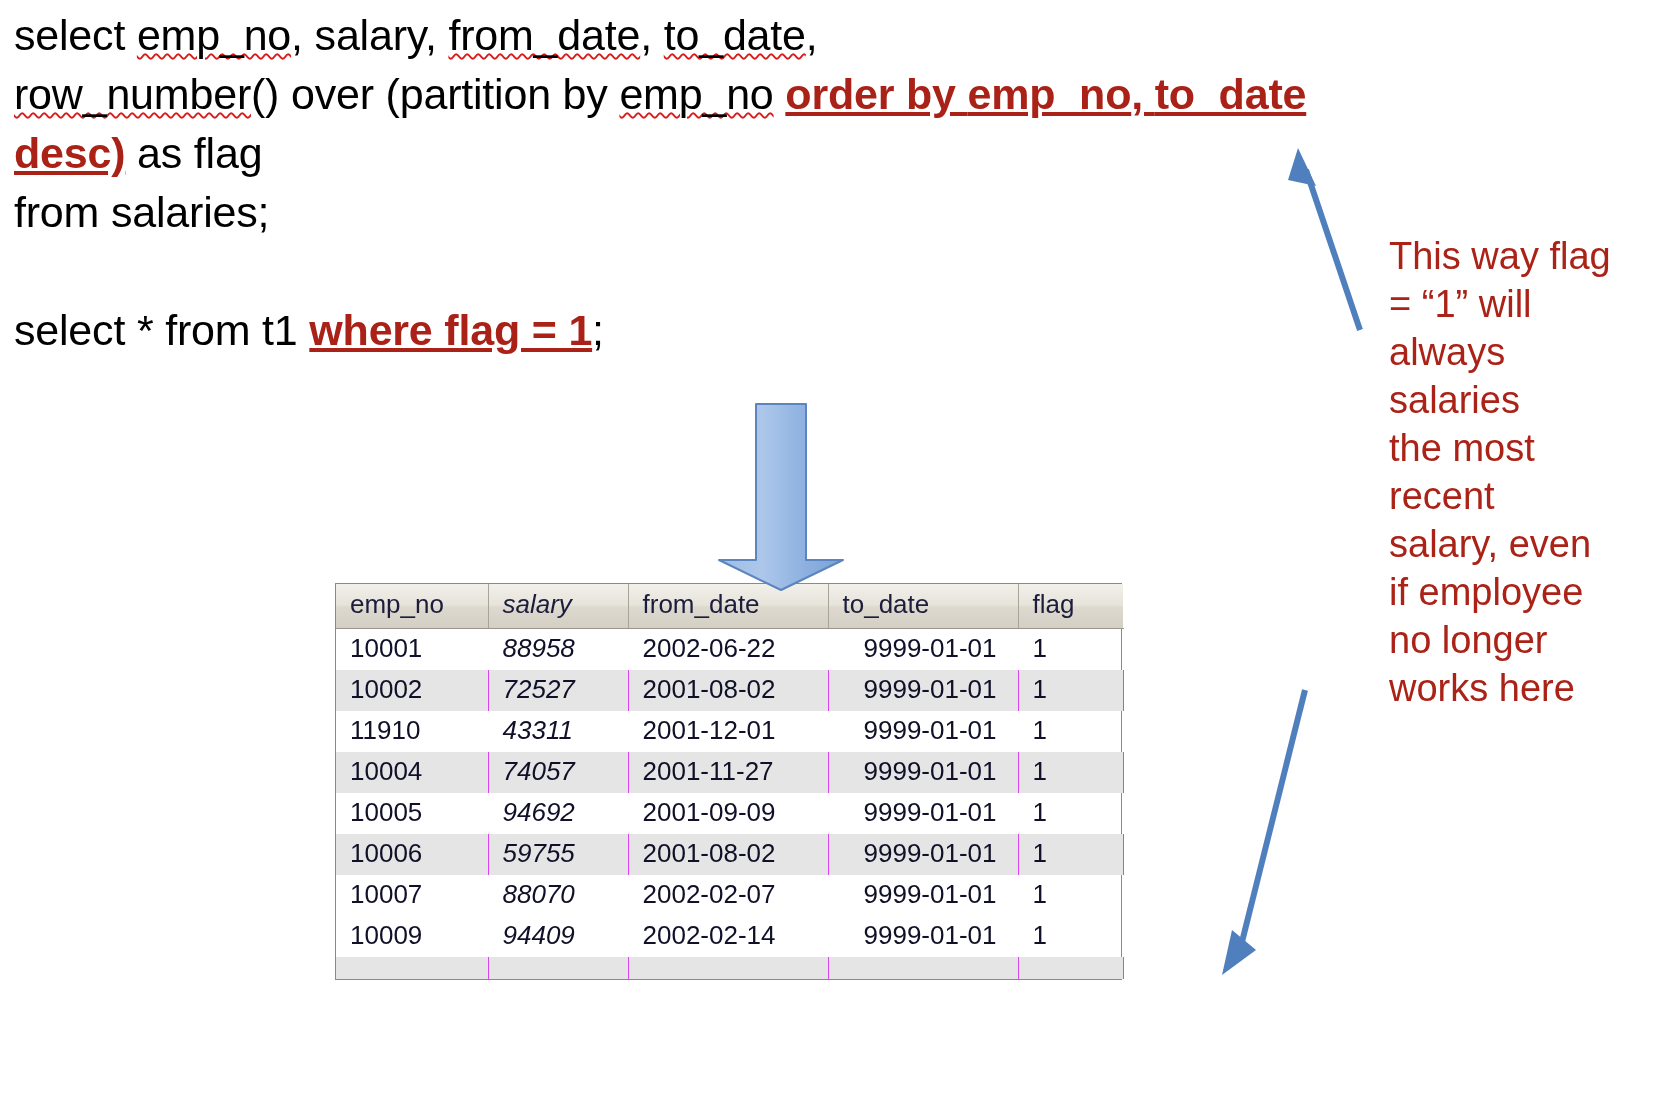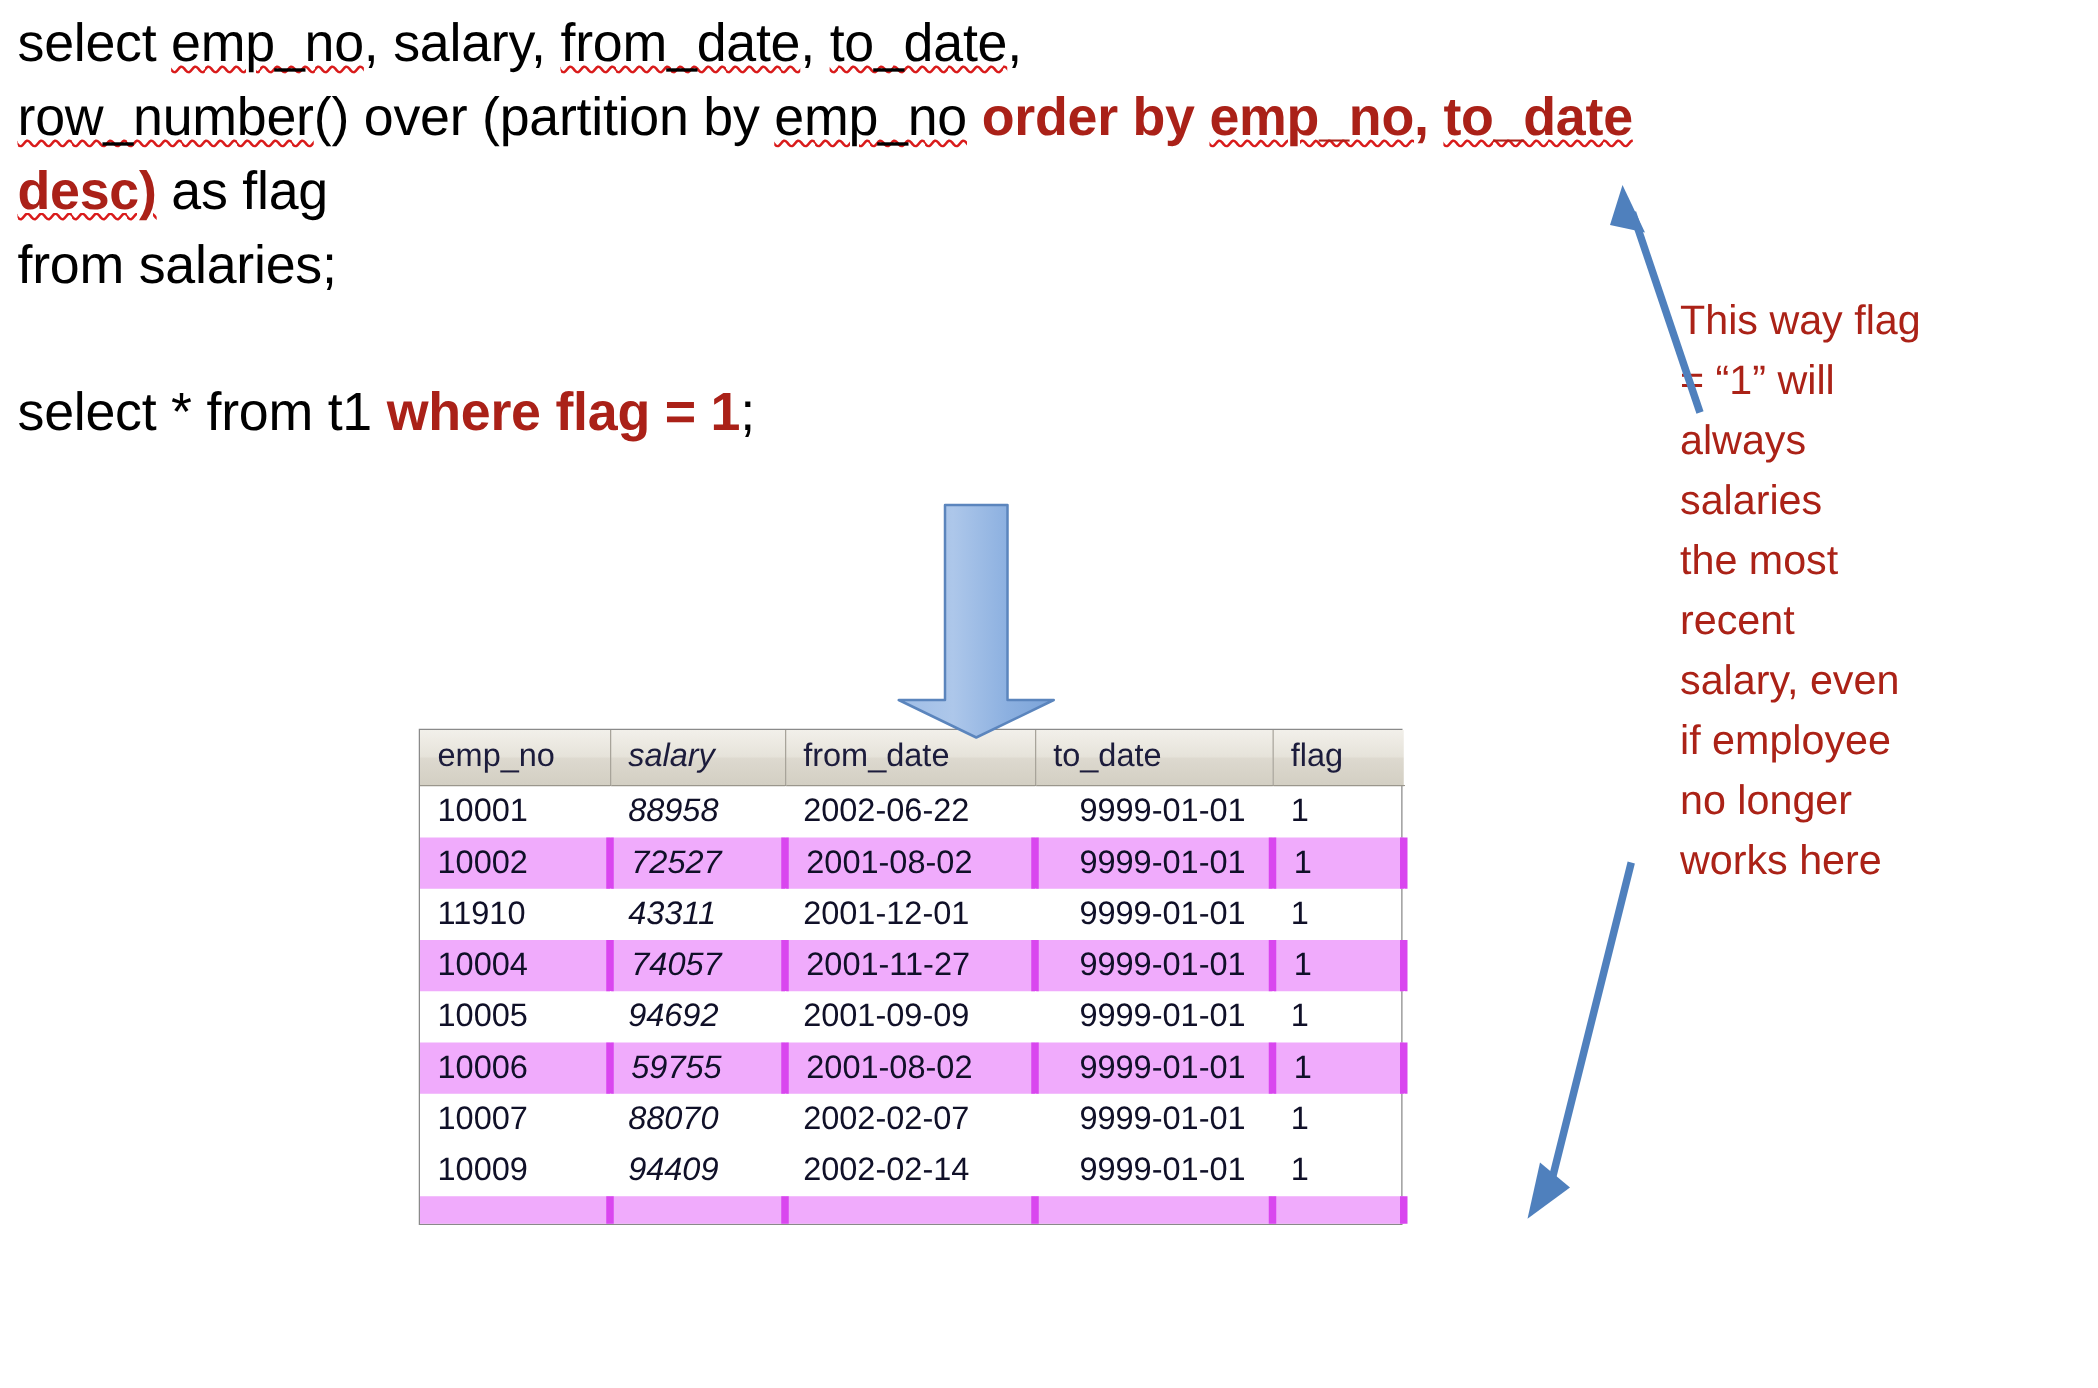--- a/index.html
+++ b/index.html
@@ -27,21 +27,21 @@
   .code .ln{display:block;}
   .sq{
     background-image:
       radial-gradient(circle at 2px 3px, rgba(0,0,0,0) 1.5px, rgba(0,0,0,0) 1.5px);
     text-decoration: underline;
     text-decoration-style: wavy;
     text-decoration-color:#d91b1b;
     text-decoration-thickness:2px;
     text-underline-offset:3px;
   }
-  .hl{color:#aa2118;font-weight:bold;}
+  .hl{color:#aa2118;font-weight:bold;text-decoration:underline;}
   .gap{display:block;height:59px;}
 
   
   .grid{
     position:absolute;
     left:335px; top:583px;
     width:787px;
     border:1px solid #8a8a8a;
     background:#ffffff;
     box-sizing:border-box;
@@ -63,35 +63,35 @@
   .grid th:last-child{border-right:none;}
   .grid td{
     font-size:26px;
     color:#101028;
     padding:4px 0 6px 14px;
     height:40px;
     border-right:1px solid #ffffff;
     box-sizing:border-box;
     white-space:nowrap;
   }
-  .grid tr.alt td{background:#f0abfc;border-right:6px solid #d946ef;}
+  .grid tr.alt td{background:#e5e5e5;border-right:1px solid #d946ef;}
   .grid tr.blank td{height:22px;padding:0;}
   .c0{width:152px;}
   .c1{width:140px;font-style:italic;}
   .c2{width:200px;}
   .c3{width:190px;text-align:center;}
   .c4{width:105px;}
 
   
   .note{
     position:absolute;
-    left:1344px; top:232px;
+    left:1389px; top:232px;
     width:268px;
     font-family:"Liberation Sans",sans-serif;
-    font-size:33px;
+    font-size:38px;
     line-height:48px;
     color:#ab2217;
   }
 
   
   #arrows{position:absolute;left:0;top:0;width:1678px;height:1110px;pointer-events:none;}
 </style>
 </head>
 <body>
 

